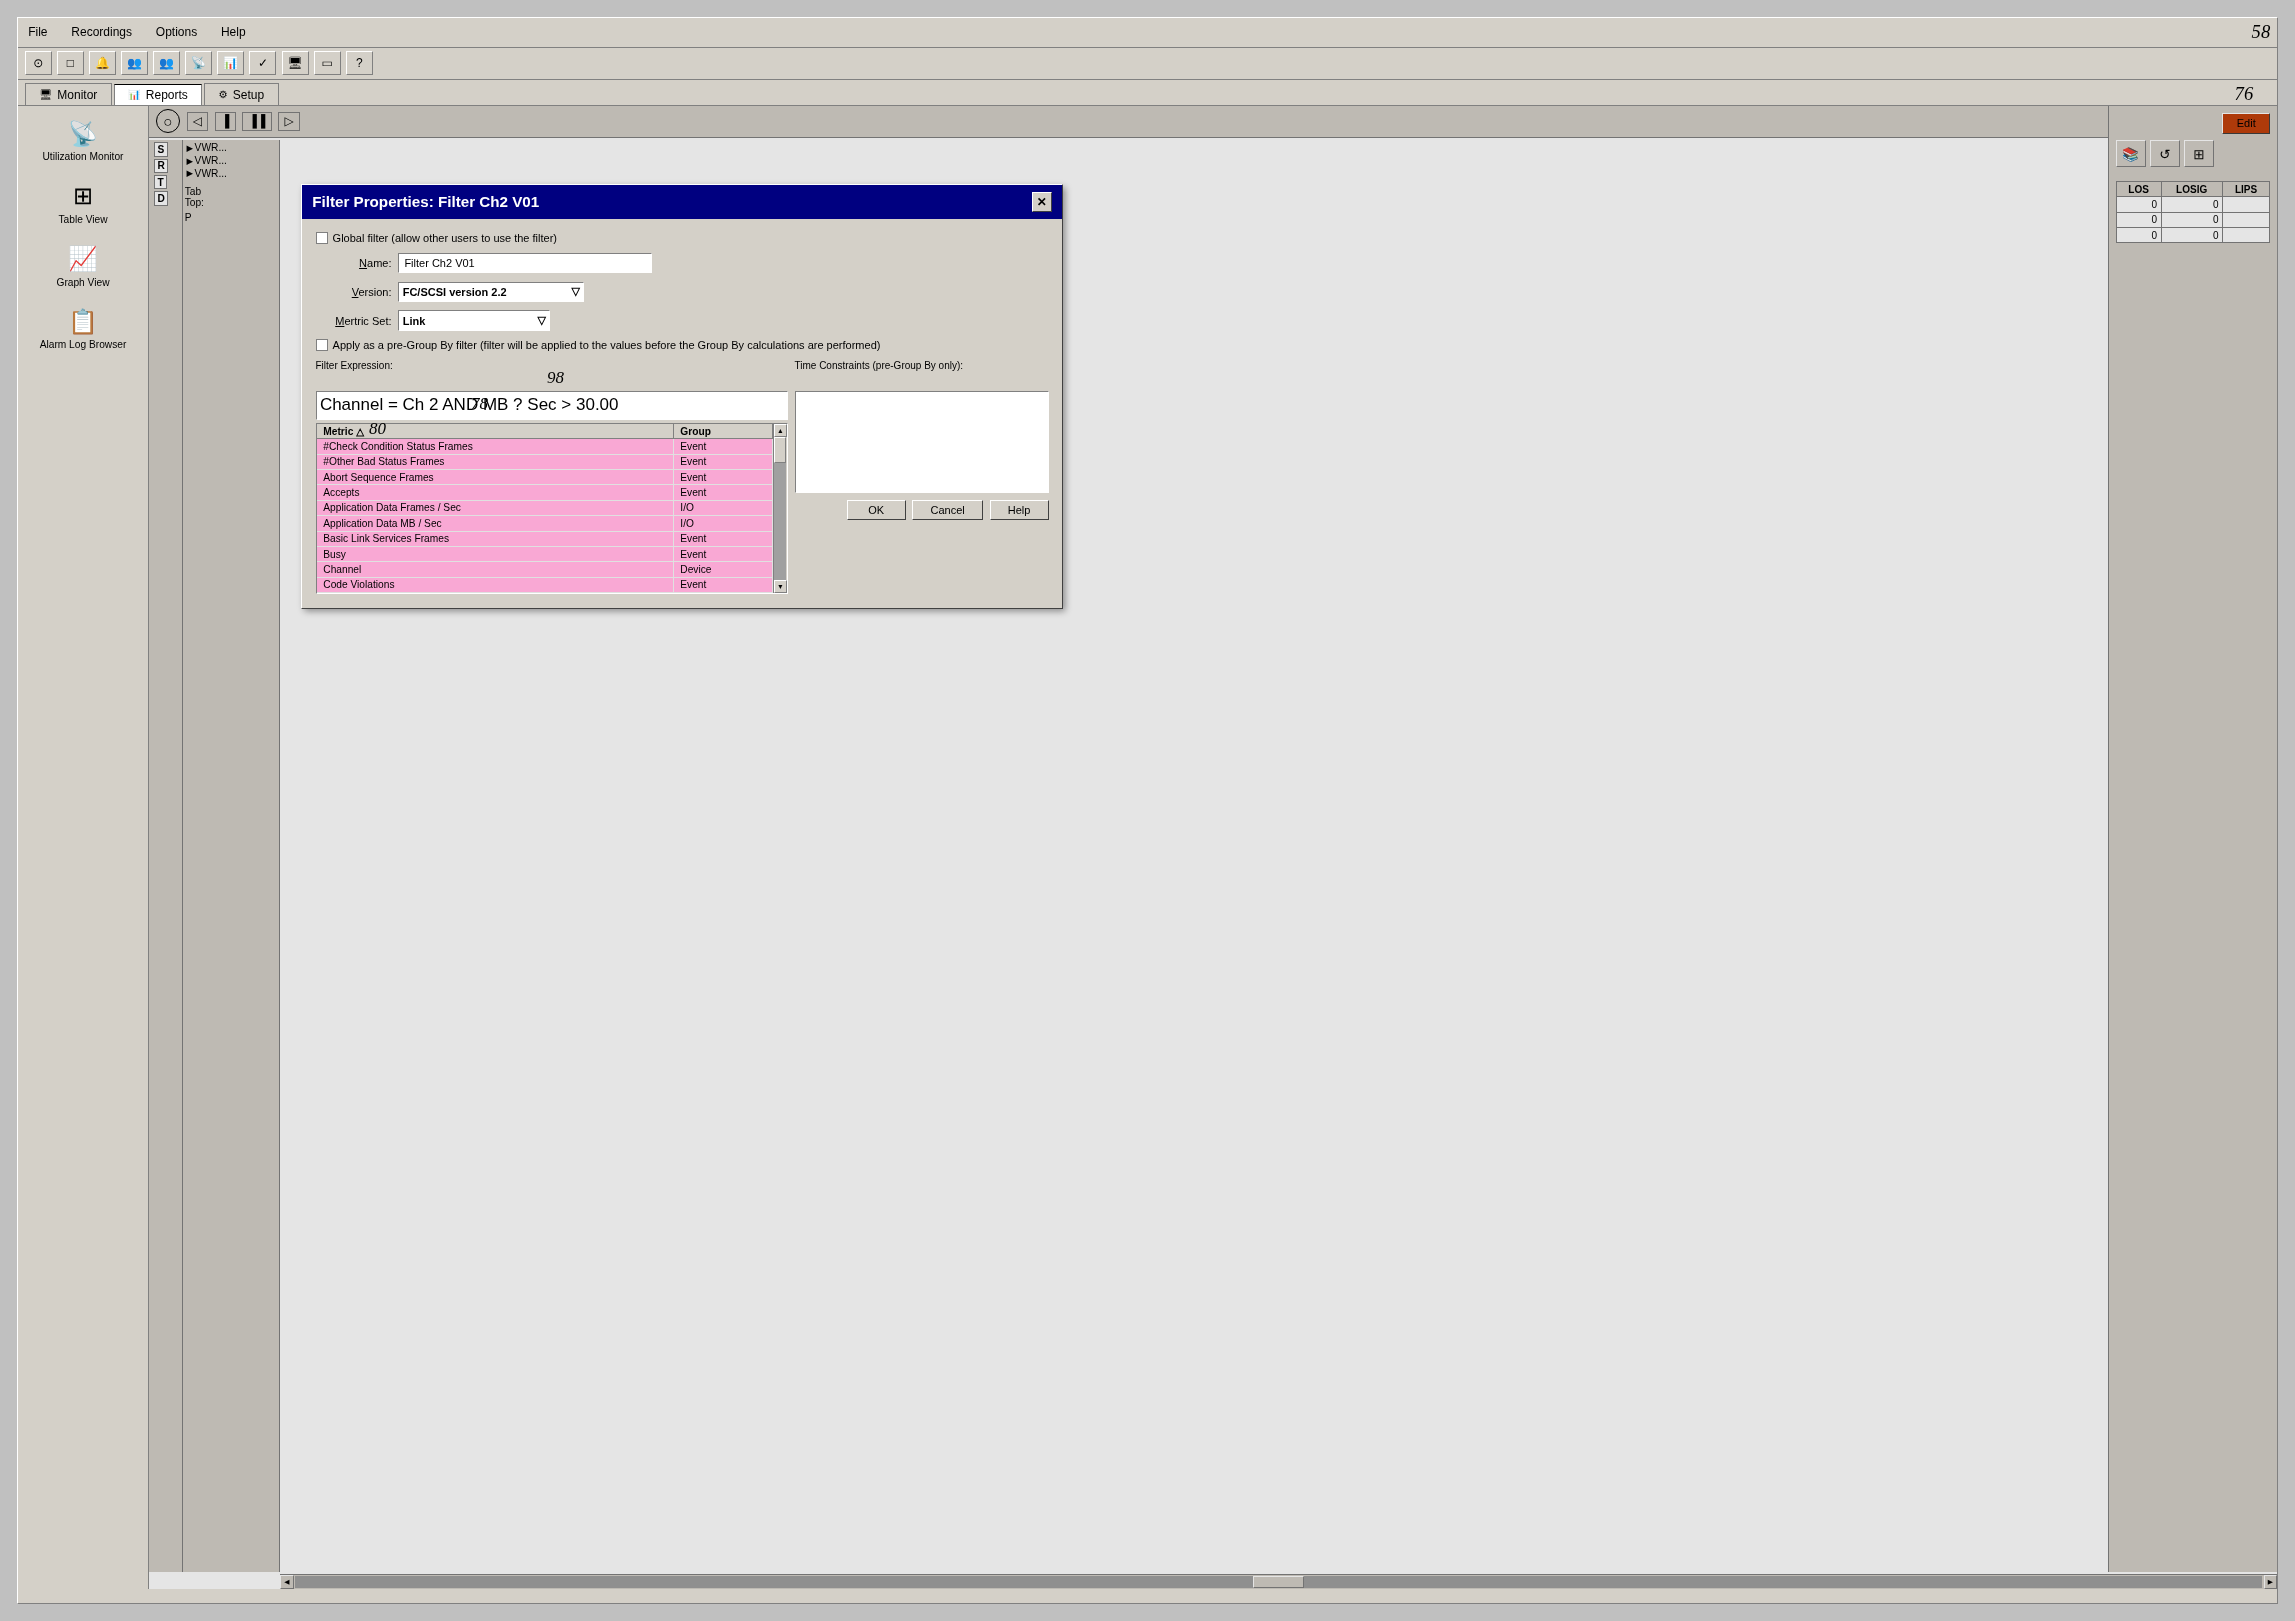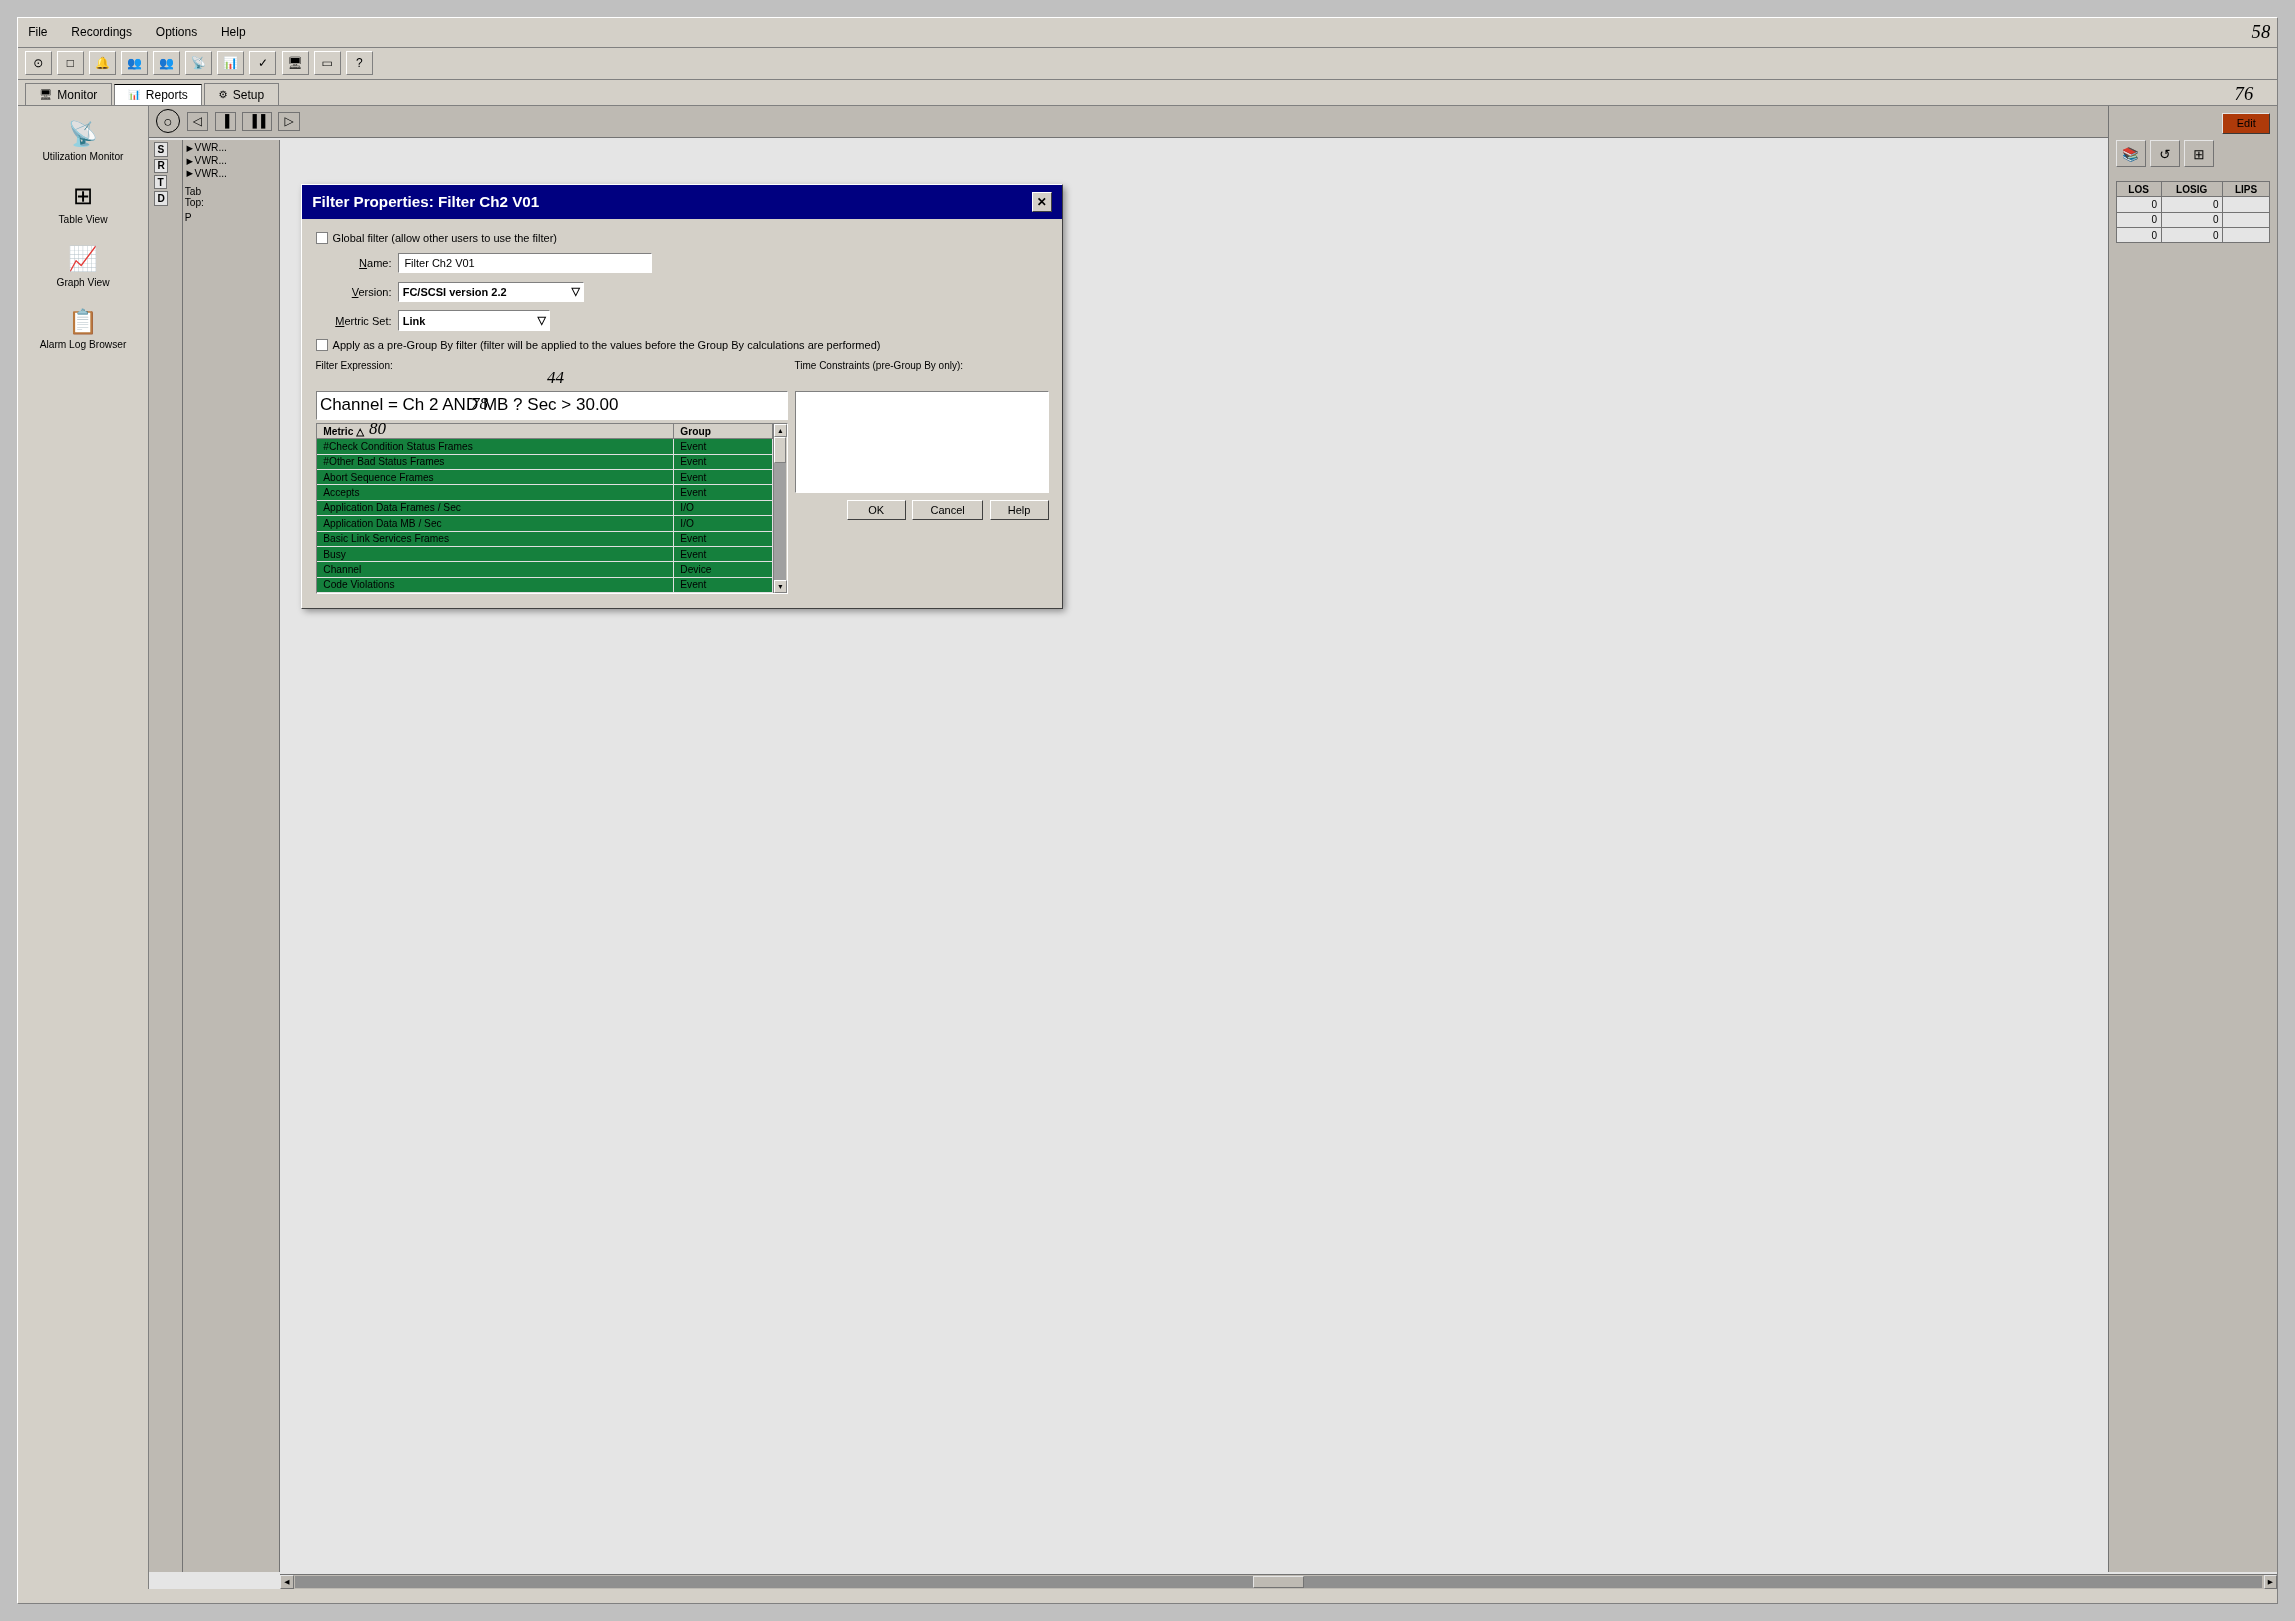--- a/index.html
+++ b/index.html
@@ -301,21 +301,21 @@
       font-size: 17px;
       margin-bottom: 3.4px;
       min-height: 25.4px;
     }
     .filter-table-container {
       border: 0.8px solid;
       border-top-color: #808080;
       border-left-color: #808080;
       border-right-color: #ffffff;
       border-bottom-color: #ffffff;
-      background: #15803d;
+      background: #f9a8d4;
       overflow: hidden;
     }
     .filter-table {
       width: 100%;
       border-collapse: collapse;
       font-size: 10.2px;
     }
     .filter-table th {
       background: #d4d0c8;
       border-bottom: 0.8px solid #808080;
@@ -774,20 +774,20 @@
                   <button class="footer-btn">Cancel</button>
                   <button class="footer-btn">Help</button>
                 </div>
               </div>
             </div>
 
           </div>
         </div>
       </div>
 
-      <div style="position:absolute; top:262px; left:398px; font-size:17px; font-style:italic; font-family:'Times New Roman',serif; pointer-events:none;">44</div>
+      <div style="position:absolute; top:262px; left:398px; font-size:17px; font-style:italic; font-family:'Times New Roman',serif; pointer-events:none;">98</div>
       <div style="position:absolute; top:288px; left:322px; font-size:17px; font-style:italic; font-family:'Times New Roman',serif; pointer-events:none;">78</div>
       <div style="position:absolute; top:313px; left:220px; font-size:17px; font-style:italic; font-family:'Times New Roman',serif; pointer-events:none;">80</div>
 
     </div>
   </div>
 </div>
 
 
 </body></html>

